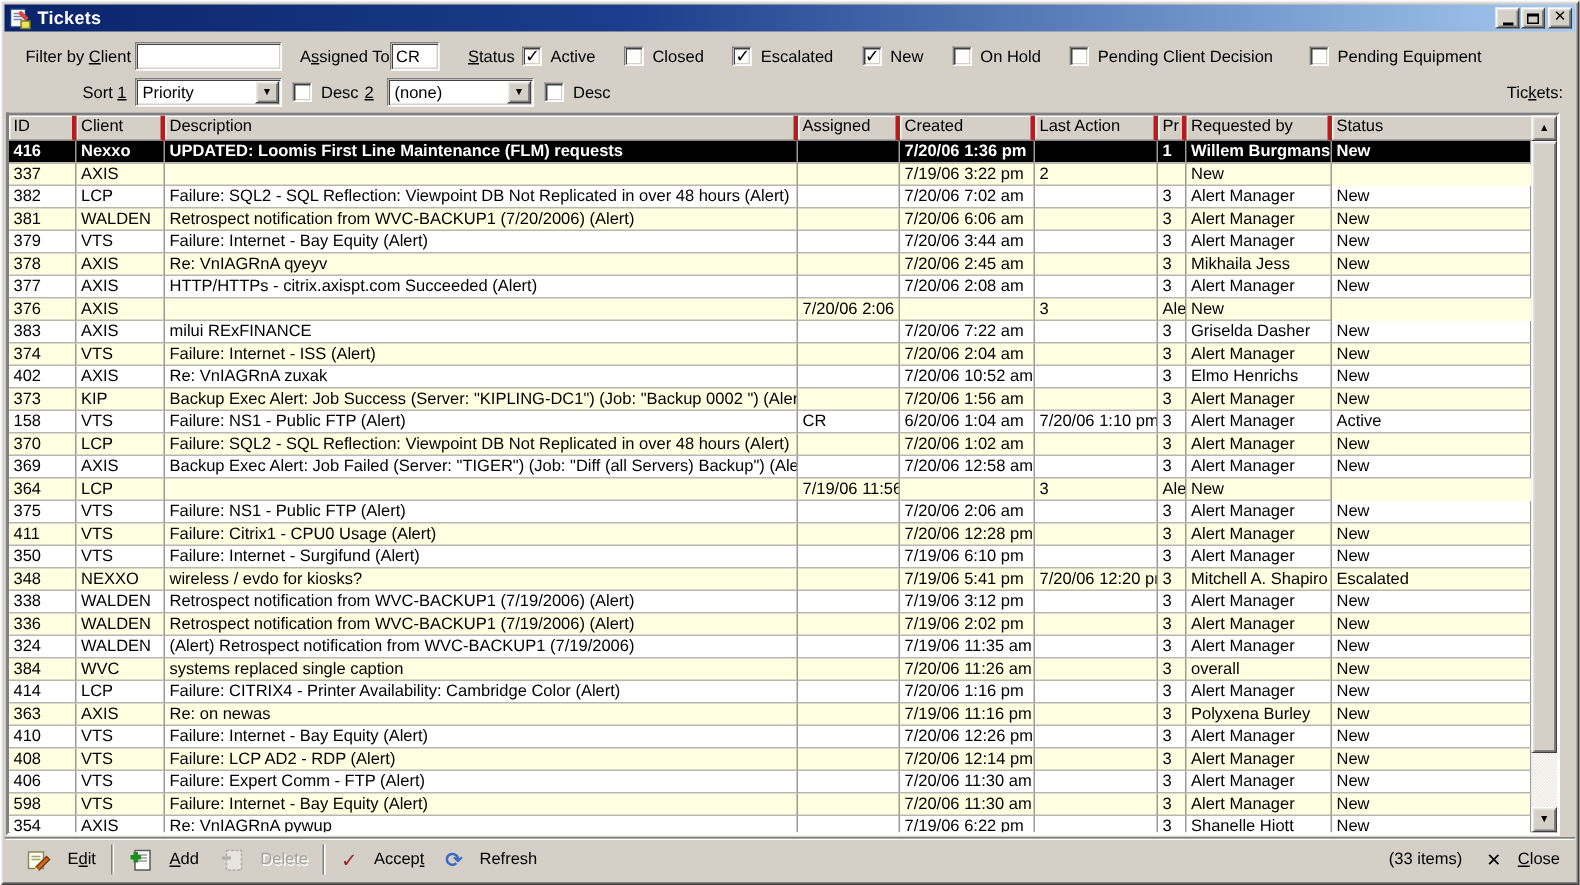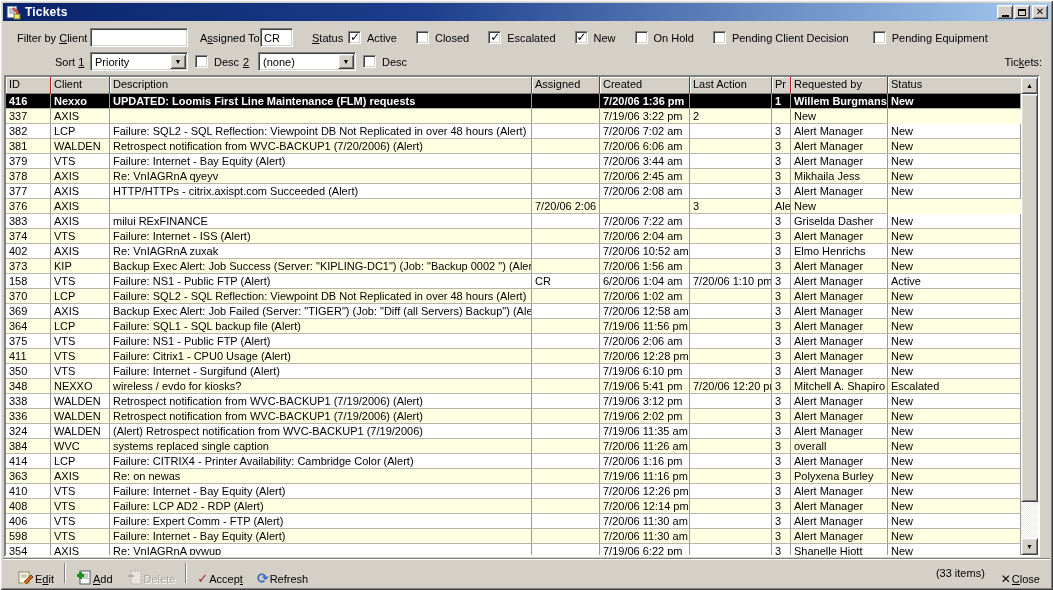--- a/index.html
+++ b/index.html
@@ -83,21 +83,21 @@
     border:2px solid; border-color:#808080 #FFFFFF #FFFFFF #808080;
     box-shadow: inset 1px 1px 0 #404040;
   }
   .table-inner{ position:absolute; inset:0; overflow:hidden; }
   .thead{
     display:grid; grid-template-columns:45px 59px 422px 68px 90px 82px 19px 97px 133px;
     height:17px; background:#D4D0C8;
   }
   .hcell{
     font-size:11px; color:#000; padding:1px 3px 0 3px; white-space:nowrap; overflow:hidden;
-    border-right:1px solid #b91c1c; border-bottom:1px solid #808080;
+    border-right:3px solid #b91c1c; border-bottom:1px solid #808080;
     box-shadow: inset 1px 1px 0 #FFFFFF;
   }
   .tbody{ position:absolute; left:0; top:17px; right:17px; bottom:0; overflow:hidden; background:#fff; }
   .trow{
     display:grid; grid-template-columns:45px 59px 422px 68px 90px 82px 19px 97px 133px;
     height:15px; background:#FFFFFF; color:#000;
   }
   .trow:nth-child(even){ background:#FFFFE1; }
   .trow.selected{ background:#000000; color:#FFFFFF;font-weight:bold; }
   .tcell{
@@ -125,21 +125,21 @@
     border:1px solid; border-color:#FFFFFF #404040 #404040 #FFFFFF;
     box-shadow: inset 1px 1px 0 #DFDFDF, inset -1px -1px 0 #808080;
   }
 
   
   .toolbar{
     position:absolute; left:3px; right:3px; bottom:3px; height:29px; background:#D4D0C8;
     border-top:1px solid #808080; box-shadow: inset 0 1px 0 #FFFFFF;
     display:flex; align-items:center; padding:0 8px; font-size:11px; color:#000;
   }
-  .tb-btn{ display:flex; align-items:flex-end; gap:1px; padding:0 7px; height:24px; white-space:nowrap; }
+  .tb-btn{ display:flex; align-items:center; gap:11px; padding:0 7px; height:24px; white-space:nowrap; }
   .tb-sep{ width:2px; height:20px; margin:0 3px;
            border-left:1px solid #808080; border-right:1px solid #FFFFFF; }
   .tb-btn.disabled{ color:#A7A49C; text-shadow:1px 1px 0 #fff; }
   .tb-right{ margin-left:auto; display:flex; align-items:center; gap:14px; }
   .icon16{ width:16px; height:16px; flex:0 0 auto; }
   .accept-glyph{ color:#9C1F1F; font-weight:bold; font-size:13px; line-height:13px; }
   .refresh-glyph{ color:#3A6BC4; font-weight:bold; font-size:14px; line-height:14px; }
   .close-glyph{ color:#000; font-weight:bold; font-size:12px; line-height:12px; }
 </style>
 </head>
@@ -399,21 +399,20 @@
             <div class="tcell c-assigned"></div>
             <div class="tcell c-created">7/20/06 12:58 am</div>
             <div class="tcell c-last_action"></div>
             <div class="tcell c-pr">3</div>
             <div class="tcell c-requested_by">Alert Manager</div>
             <div class="tcell c-status">New</div>
           </div>
           <div class="trow">
             <div class="tcell c-id">364</div>
             <div class="tcell c-client">LCP</div>
-            <div class="tcell c-description">Failure: SQL1 - SQL backup file (Alert)</div>
             <div class="tcell c-assigned"></div>
             <div class="tcell c-created">7/19/06 11:56 pm</div>
             <div class="tcell c-last_action"></div>
             <div class="tcell c-pr">3</div>
             <div class="tcell c-requested_by">Alert Manager</div>
             <div class="tcell c-status">New</div>
           </div>
           <div class="trow">
             <div class="tcell c-id">375</div>
             <div class="tcell c-client">VTS</div>

